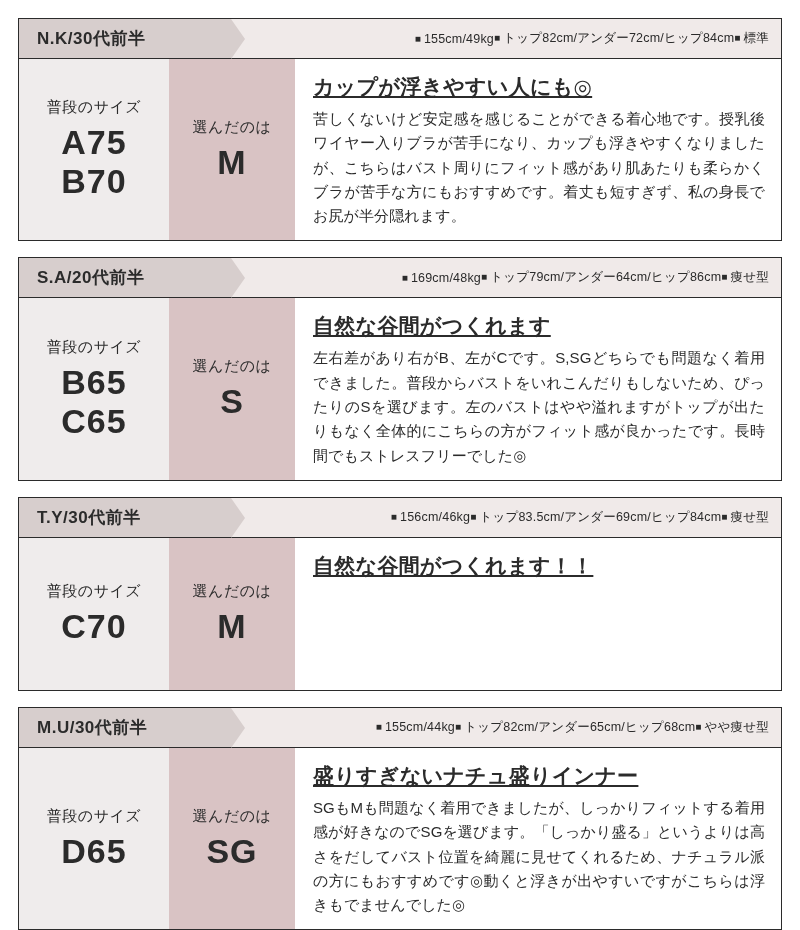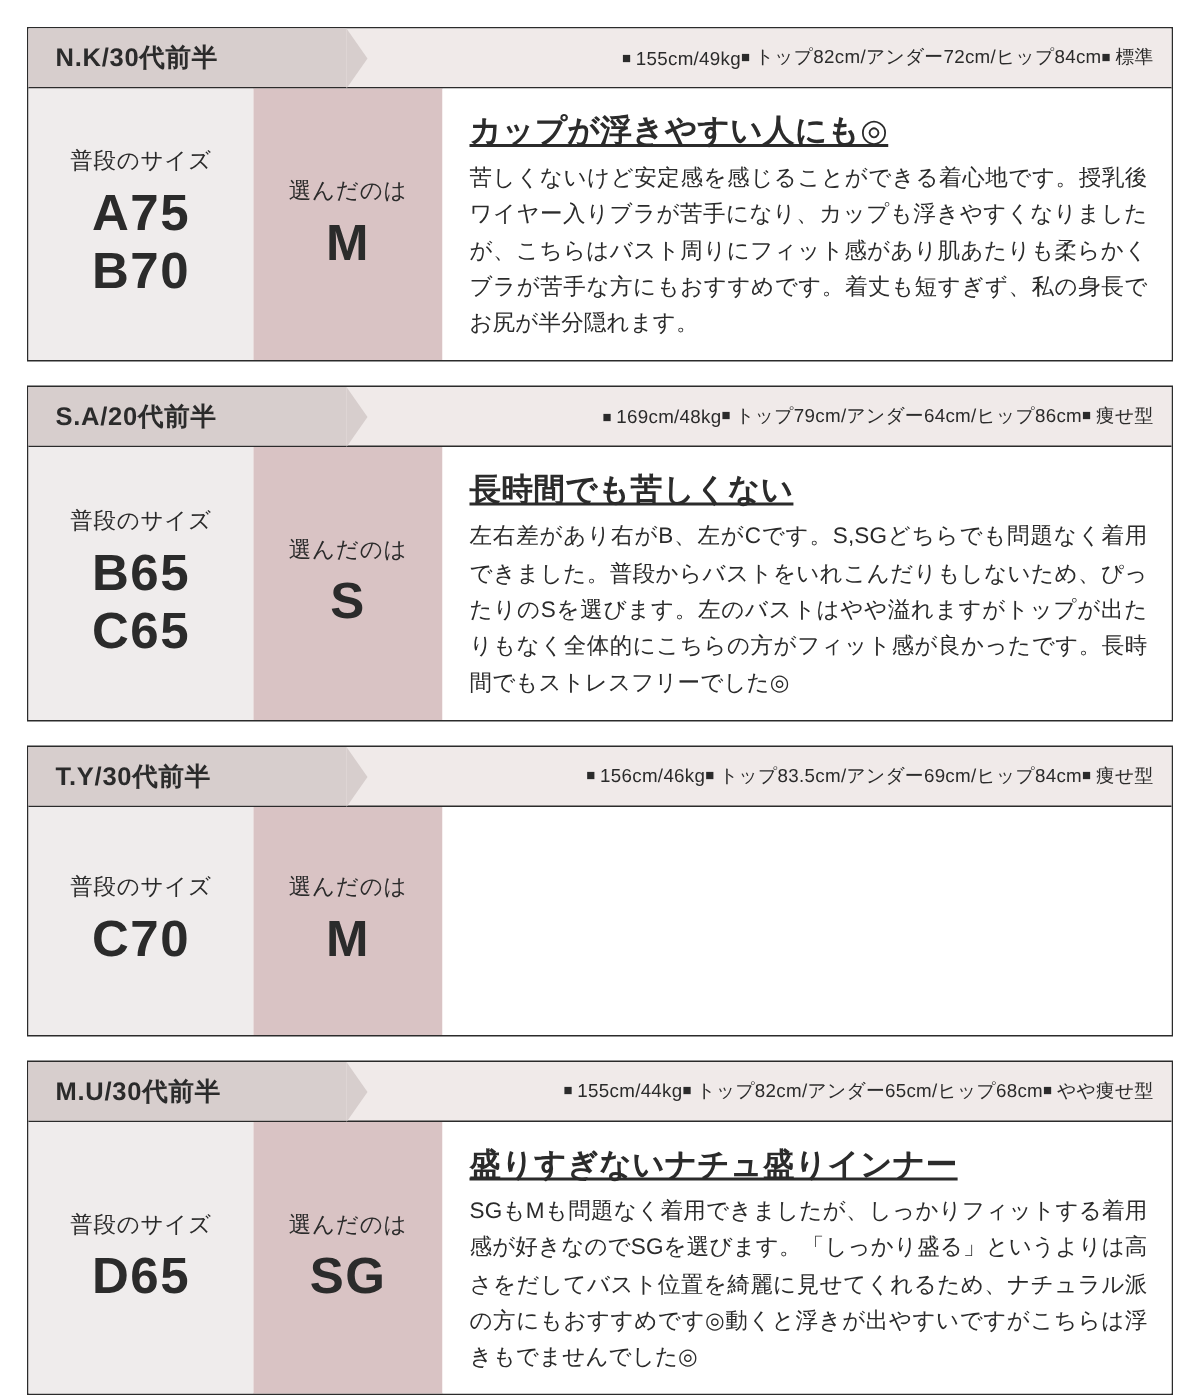--- a/index.html
+++ b/index.html
@@ -183,21 +183,21 @@
         <div class="col-value">
           <span>B65</span>
           <span class="v2">C65</span>
         </div>
       </div>
       <div class="col-chosen">
         <div class="col-label">選んだのは</div>
         <div class="col-value">S</div>
       </div>
       <div class="col-text">
-        <div class="review-title">長時間でも苦しくない</div>
+        <div class="review-title">自然な谷間がつくれます</div>
         <div class="review-body">左右差があり右がB、左がCです。S,SGどちらでも問題なく着用できました。普段からバストをいれこんだりもしないため、ぴったりのSを選びます。左のバストはやや溢れますがトップが出たりもなく全体的にこちらの方がフィット感が良かったです。長時間でもストレスフリーでした◎</div>
       </div>
     </div>
   </div>
 
   <div class="review-card">
     <div class="card-head">
       <div class="head-name">T.Y/30代前半</div>
       <div class="head-stats">
         <span class="stat">156cm/46kg</span>
@@ -211,20 +211,21 @@
         <div class="col-value">
           <span>C70</span>
           <span class="v2"></span>
         </div>
       </div>
       <div class="col-chosen">
         <div class="col-label">選んだのは</div>
         <div class="col-value">M</div>
       </div>
       <div class="col-text">
+        <div class="review-title">自然な谷間がつくれます！！</div>
       </div>
     </div>
   </div>
 
   <div class="review-card last">
     <div class="card-head">
       <div class="head-name">M.U/30代前半</div>
       <div class="head-stats">
         <span class="stat">155cm/44kg</span>
         <span class="stat">トップ82cm/アンダー65cm/ヒップ68cm</span>

